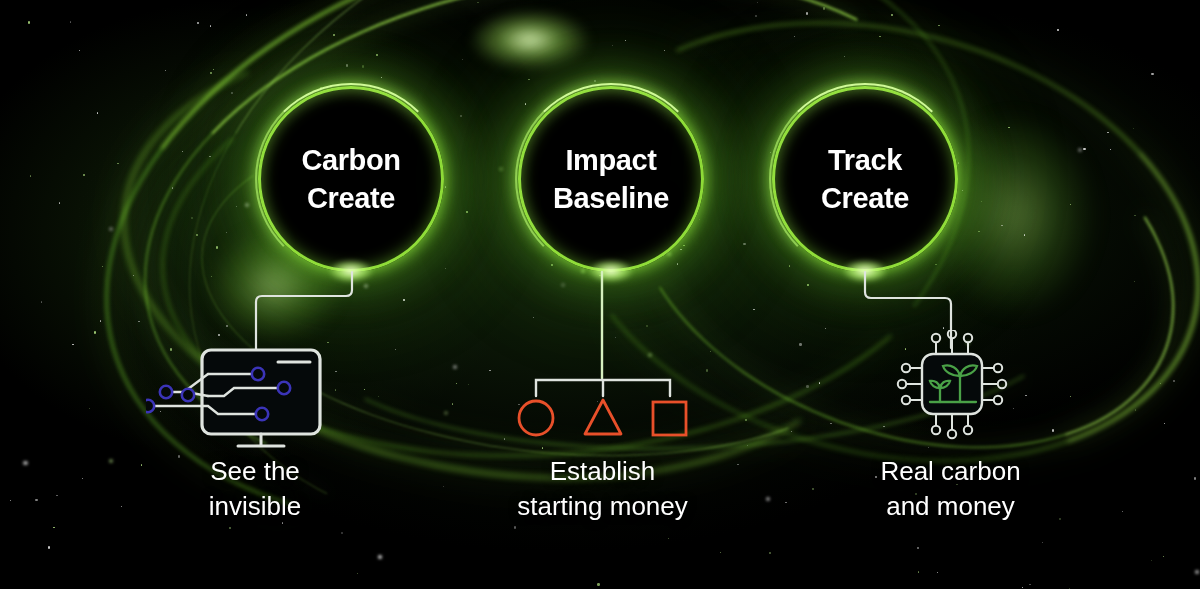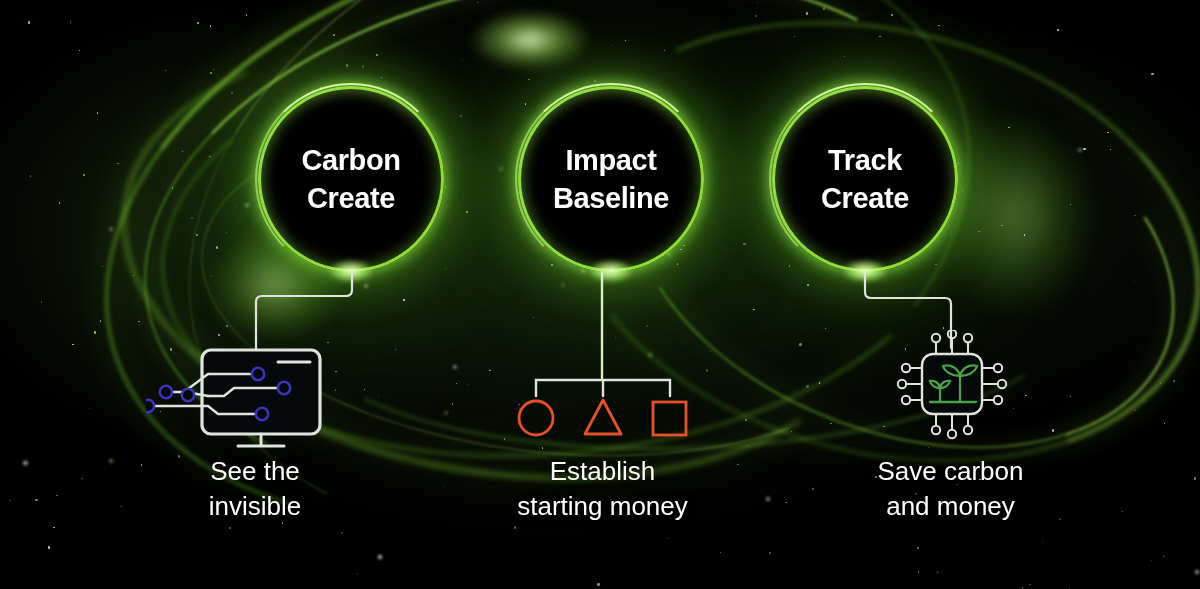--- a/index.html
+++ b/index.html
@@ -542,16 +542,16 @@
         <path d="M50,58 C45,58 41,55 40,51 C45,50 49,53 50,58 Z"></path>
         <path d="M50,58 C55,58 59,55 60,51 C55,50 51,53 50,58 Z"></path>
       </g>
     </svg>
   </div>
 
   <div class="caption" style="left:160px; top:454px; width:190px;">See the
 invisible</div>
   <div class="caption" style="left:490px; top:454px; width:225px;">Establish
 starting money</div>
-  <div class="caption" style="left:848px; top:454px; width:205px;">Save carbon
+  <div class="caption" style="left:848px; top:454px; width:205px;">Real carbon
 and money</div>
 
 </div>
 
 </body></html>

